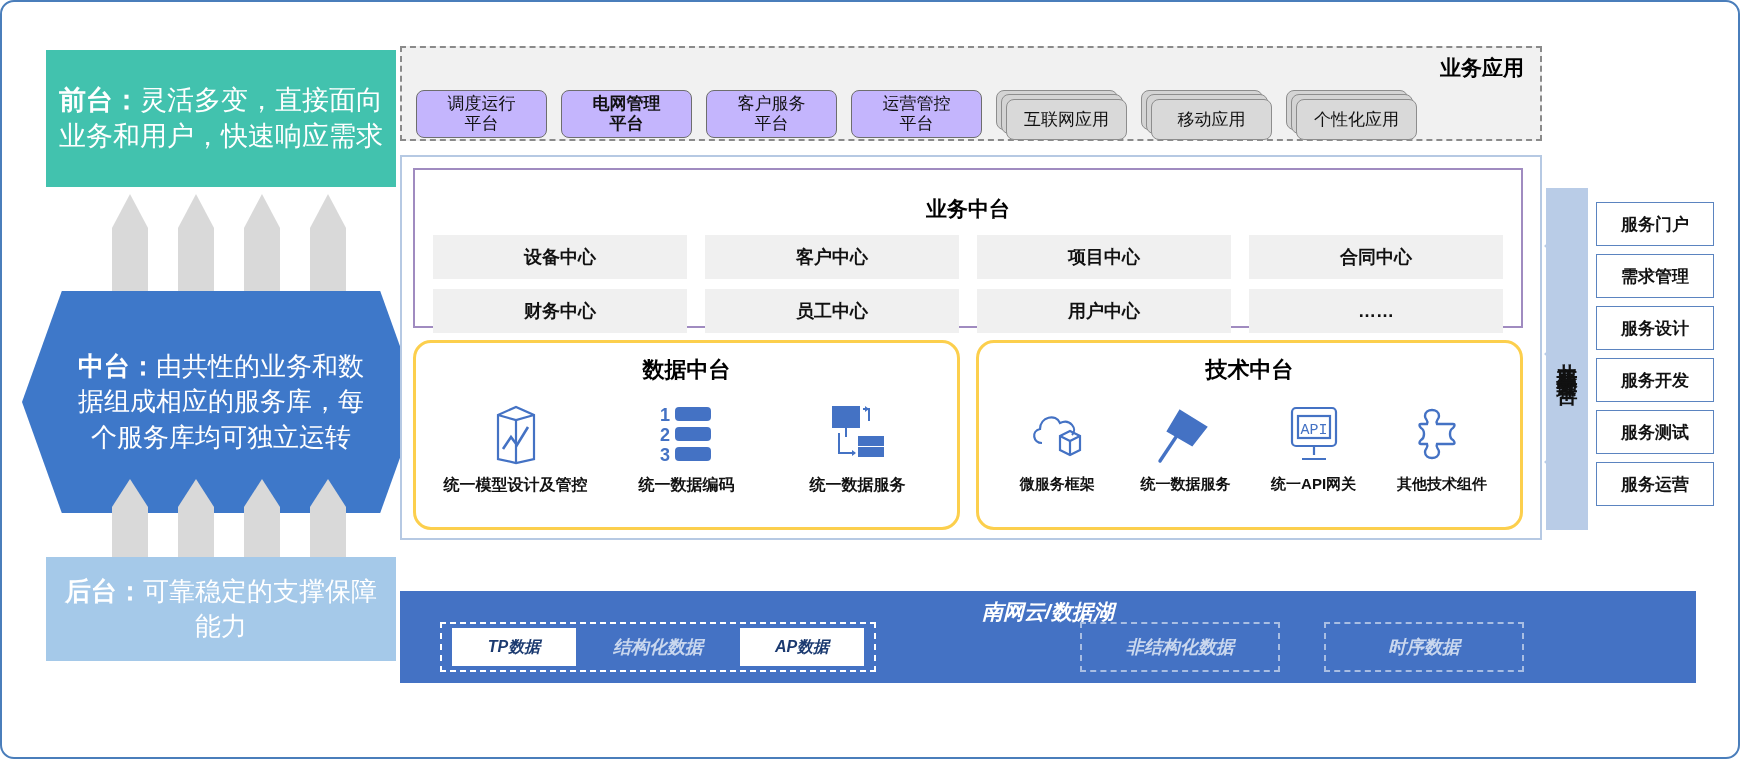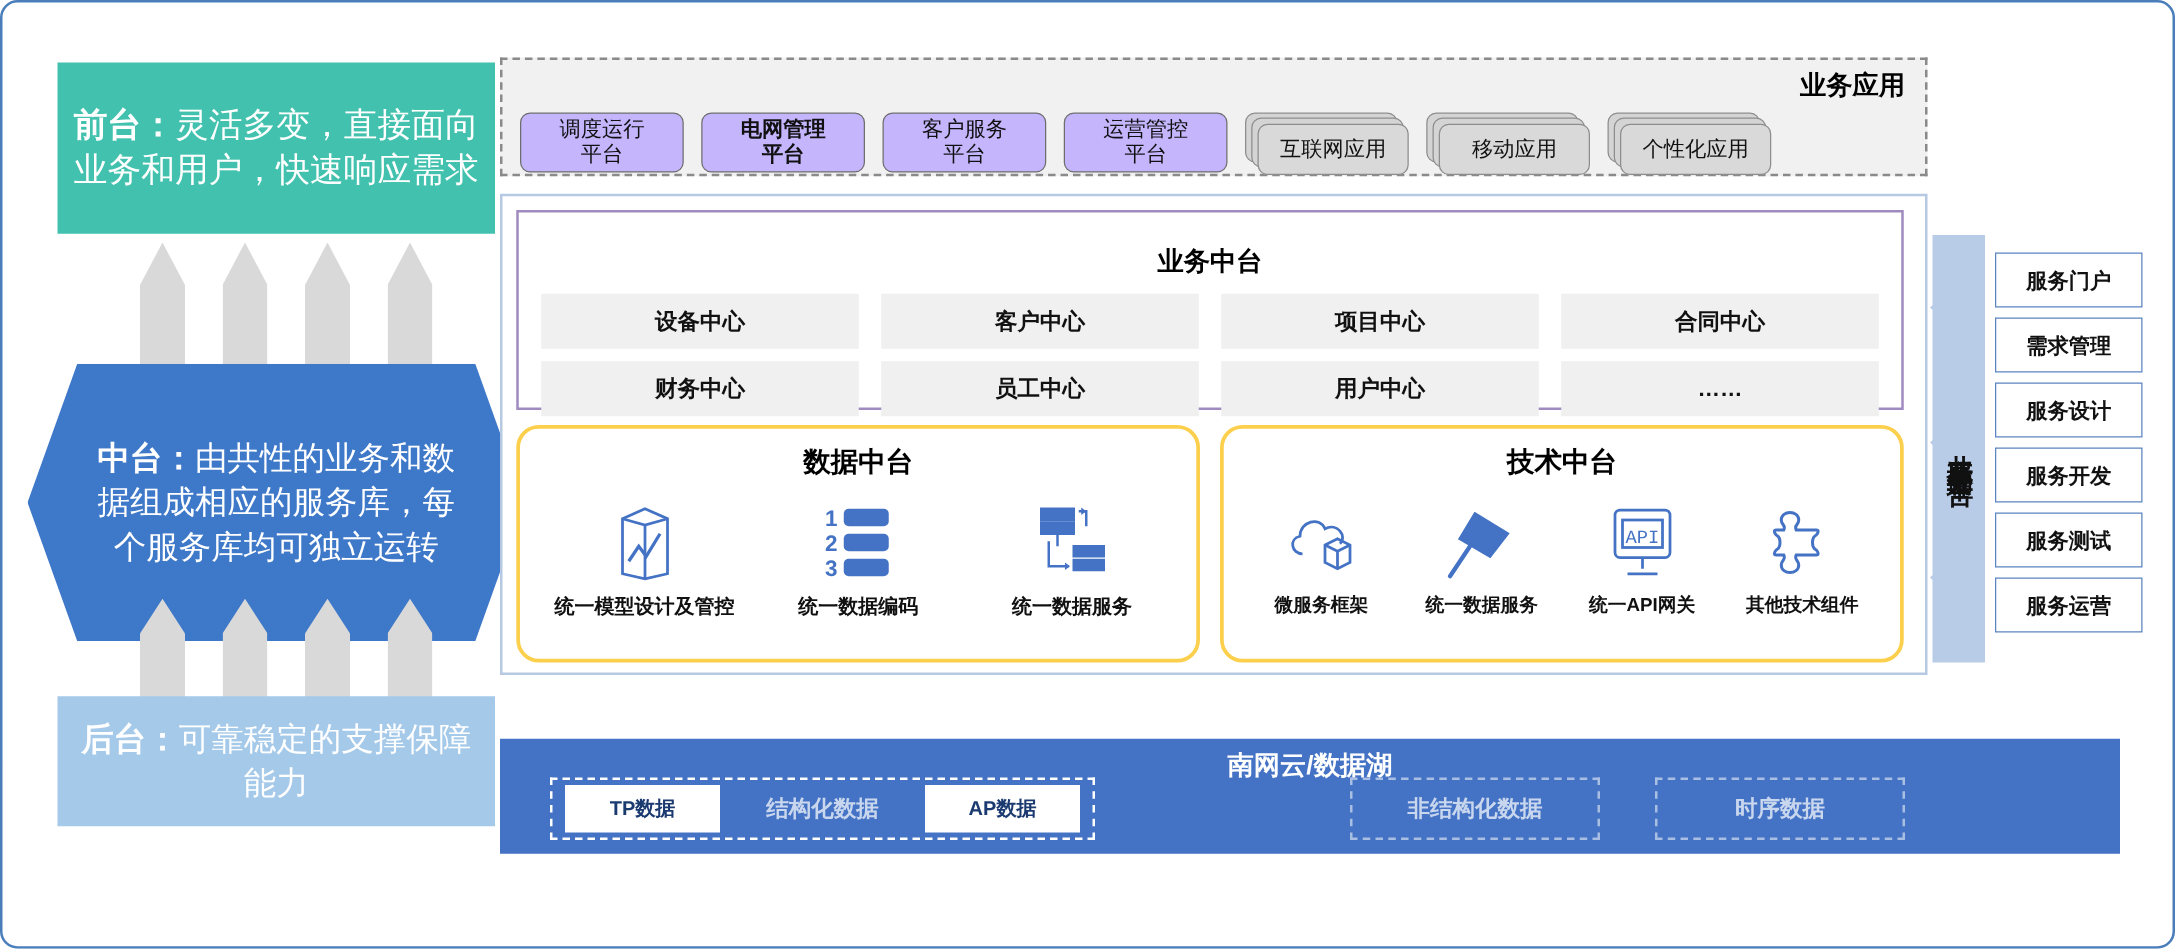--- a/index.html
+++ b/index.html
@@ -91,21 +91,21 @@
   .srv-list{position:absolute;left:1204px;top:109px;width:92px;
     display:flex;flex-direction:column;gap:8px;justify-content:space-between;}
   .srv-item{height:42px;background:#fff;border:1px solid #5B84C0;
     display:flex;align-items:center;justify-content:center;font-size:17px;
     font-weight:bold;color:#111;}
   .sarrow{position:absolute;width:44px;height:30px;background:#B9CCE7;
     clip-path:polygon(0% 50%, 38% 0%, 38% 26%, 100% 26%, 100% 74%, 38% 74%, 38% 100%);}
 
   
   .cloud{position:absolute;left:398px;top:589px;width:1296px;height:92px;
-    background:#4472C4;box-sizing:border-box;}
+    background:#4472C4;box-sizing:border-box;font-style:italic;}
   .cloud-title{position:absolute;left:0;right:0;top:7px;text-align:center;
     font-size:21px;font-weight:bold;color:#fff;}
   .cloud-inner{position:absolute;left:40px;top:31px;width:436px;height:50px;
     border:2px dashed #fff;display:flex;align-items:center;justify-content:space-around;
     box-sizing:border-box;}
   .cl-chip{width:124px;height:38px;background:#fff;color:#1b3a70;font-size:16px;
     font-weight:bold;display:flex;align-items:center;justify-content:center;}
   .cl-ghost{width:124px;height:38px;color:#C9D7EE;font-size:18px;font-weight:bold;
     display:flex;align-items:center;justify-content:center;}
   .cl-dash{position:absolute;top:31px;height:50px;width:200px;border:2px dashed #A9BEE3;

